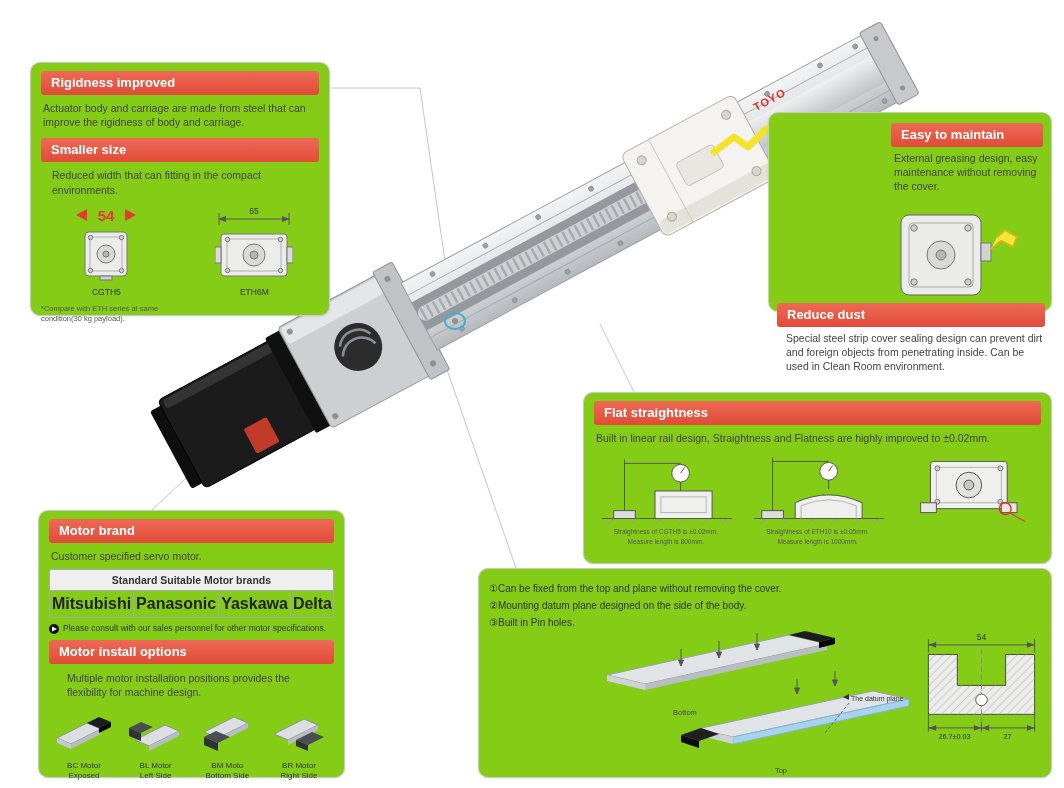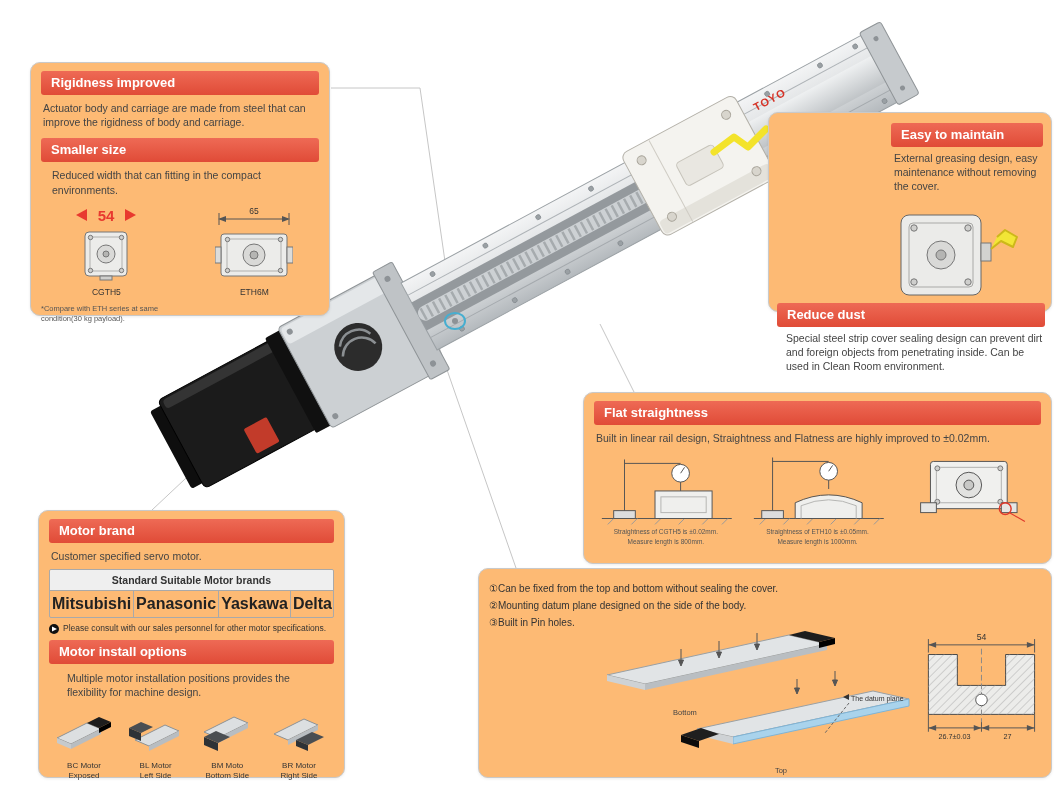--- a/index.html
+++ b/index.html
@@ -3,21 +3,21 @@
 <meta charset="utf-8">
 <style>
   * { margin:0; padding:0; box-sizing:border-box; }
   html,body { background:#fff; }
   body {
     width:1064px; height:788px; position:relative; overflow:hidden;
     font-family:"Liberation Sans", sans-serif; color:#3a3a3a;
   }
   #scene { position:absolute; left:0; top:0; }
   .callout {
-    position:absolute; background:#fdba74; border:1px solid #c9c9c9;
+    position:absolute; background:#84cc16; border:1px solid #c9c9c9;
     border-radius:10px; box-shadow:0 1px 3px rgba(0,0,0,0.08);
   }
   .banner {
     display:block; background:linear-gradient(180deg,#ee6a55,#e04b37);
     color:#fff; font-weight:bold; font-size:13px; line-height:1;
     padding:5px 10px 6px; border-radius:3px;
   }
   .body-text { font-size:10.5px; line-height:1.35; color:#444; }
   .pad { padding:8px 10px; }
   .footnote { font-size:7.5px; color:#555; line-height:1.35; width:160px; }
@@ -341,21 +341,21 @@
       </svg>
       <div class="opt-label">
           <div>BR Motor</div>
           <div>Right Side</div>
         </div>
     </div>
   </div>
 </div>
 
 <div class="callout pad" style="left:478px; top:568px; width:574px; height:210px;">
-  <div class="assemble-item">①Can be fixed from the top and bottom without sealing the cover.</div>
+  <div class="assemble-item">①Can be fixed from the top and plane without removing the cover.</div>
   <div class="assemble-item">②Mounting datum plane designed on the side of the body.</div>
   <div class="assemble-item">③Built in Pin holes.</div>
 
   <svg class="abs" style="left:118px; top:58px;" width="320" height="150" viewBox="0 0 320 150">
 
     <polygon points="10,48 192,8 230,17 48,57" fill="#e1e4e6" stroke="#9aa0a4"></polygon>
     <polygon points="48,57 230,17 230,23 48,63" fill="#b9bec2"></polygon>
     <polygon points="10,48 10,54 48,63 48,57" fill="#ced2d5"></polygon>
     <polygon points="192,8 208,4 238,11 222,15" fill="#1d1d1d"></polygon>
     <polygon points="222,15 238,11 238,17 222,21" fill="#000"></polygon>

